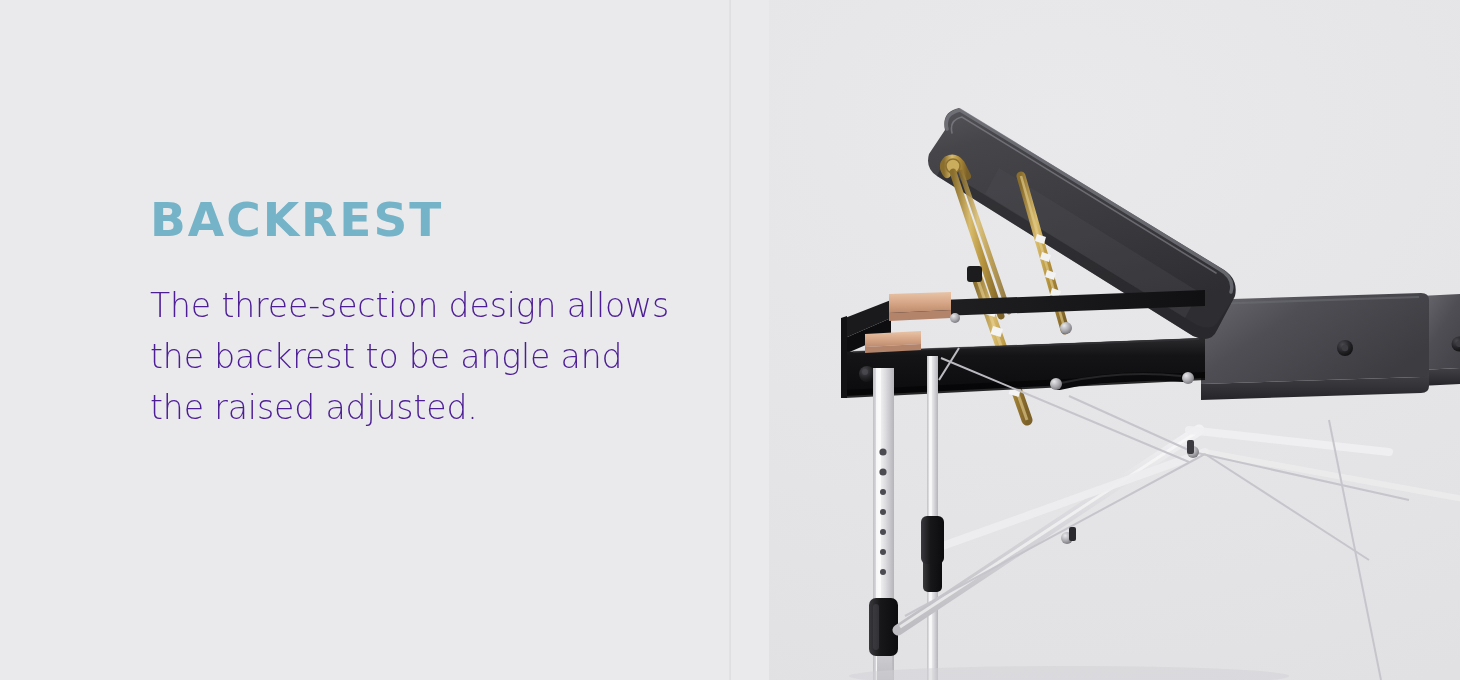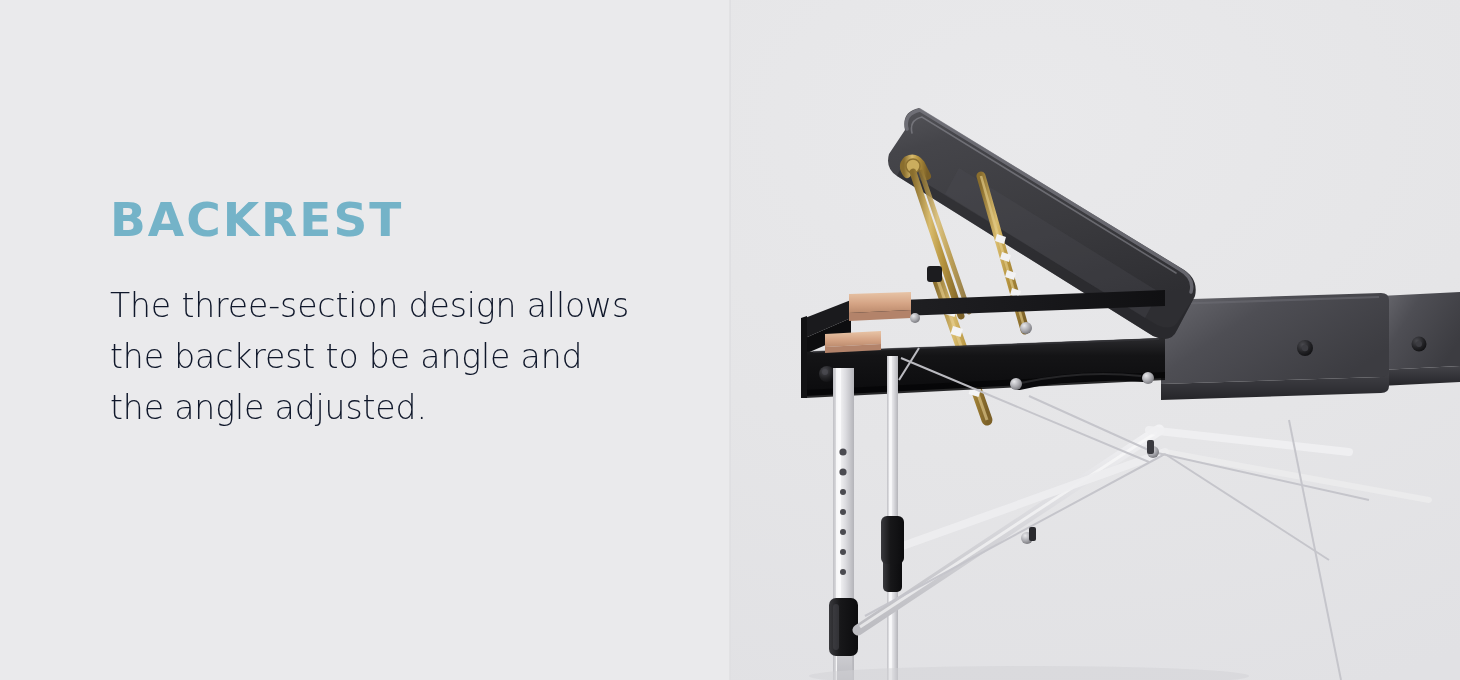--- a/index.html
+++ b/index.html
@@ -9,20 +9,21 @@
     width:1460px; height:680px;
     overflow:hidden;
     background:#eaeaec;
     font-family:"Liberation Sans", sans-serif;
   }
 
   #banner {
     position:relative;
     width:1308px; height:680px;
     display:flex;
+    padding-left:40px;
   }
 
   
   #text-panel {
     position:relative;
     width:729px; height:680px;
     background:#eaeaec;
     flex:0 0 729px;
   }
 
@@ -41,21 +42,21 @@
     color:#74b3c8;
     line-height:1.0;
     white-space:nowrap;
   }
 
   #body-copy {
     margin-top:37px;
     font-family:"DejaVu Sans", sans-serif;
     font-size:33px;
     font-weight:300;
-    color:#0f172a;
+    color:#4c1d95;
     line-height:51px;
     letter-spacing:-0.1px;
   }
   #body-copy .line { display:block; white-space:nowrap; }
 
   
   #divider {
     position:absolute;
     left:729px; top:0;
     width:2px; height:680px;
@@ -79,21 +80,21 @@
 <body>
 
 <div id="banner">
 
   <div id="text-panel">
     <div id="text-block">
       <h1 id="headline">BACKREST</h1>
       <p id="body-copy">
         <span class="line">The three-section design allows</span>
         <span class="line">the backrest to be angle and</span>
-        <span class="line">the angle adjusted.</span>
+        <span class="line">the raised adjusted.</span>
       </p>
     </div>
   </div>
 
   <div id="divider"></div>
 
   <div id="photo-panel">
 
     <svg id="product-svg" viewBox="0 0 731 680" xmlns="http://www.w3.org/2000/svg">
       <defs>

